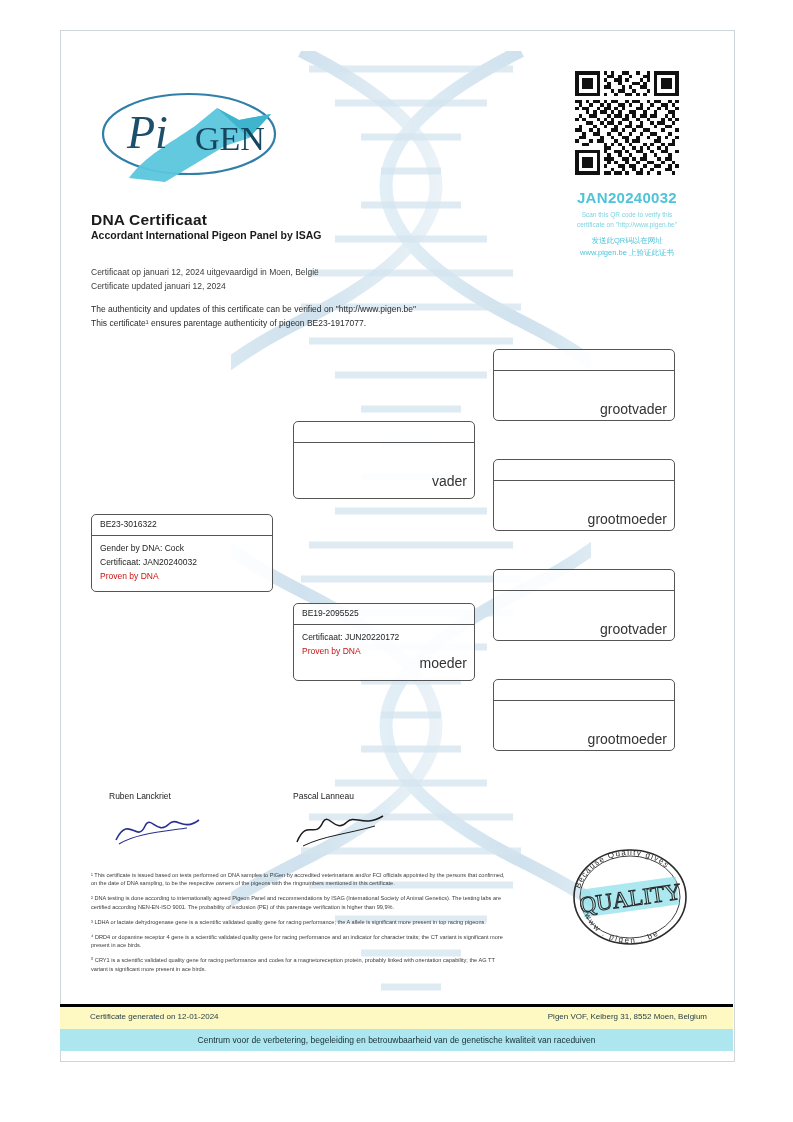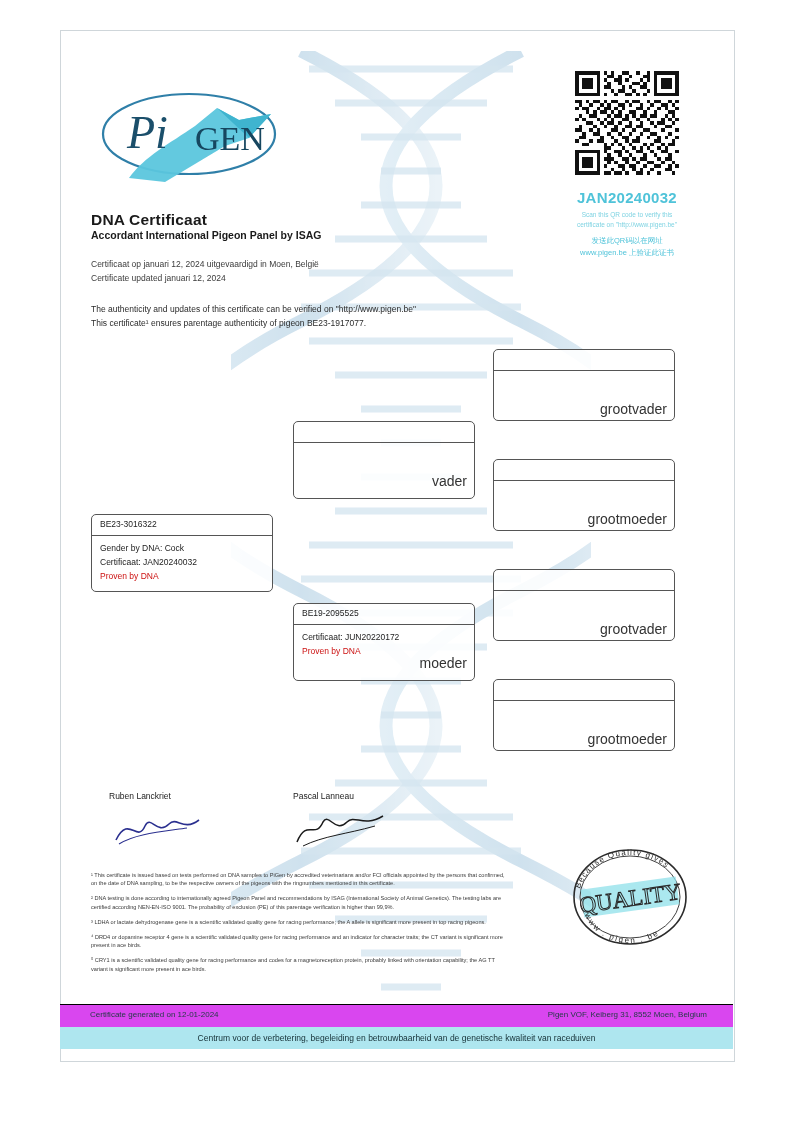--- a/index.html
+++ b/index.html
@@ -60,21 +60,21 @@
     letter-spacing: 0.2px;
   }
   .t-sub {
     font-size: 10.5px;
     font-weight: bold;
     color: #1a1a1a;
   }
   .t-line {
     font-size: 8.5px;
     color: #3b3b3b;
-    margin-top: 17px;
+    margin-top: 25px;
     line-height: 13px;
   }
   .t-line.tight {
     margin-top: 1px;
   }
   .verify {
     position: absolute;
     left: 30px;
     top: 272px;
     width: 440px;
@@ -192,22 +192,22 @@
 
   .footer {
     position: absolute;
     left: 60px;
     top: 1004px;
     width: 673px;
     box-sizing: border-box;
   }
   .footer-top {
     height: 22px;
-    background: #d946ef;
-    border-top: 1px solid #000000;
+    background: #fef9c3;
+    border-top: 3px solid #000000;
     position: relative;
   }
   .footer-left {
     position: absolute;
     left: 30px;
     top: 5px;
     font-size: 8px;
     color: #1f3a42;
   }
   .footer-right {

